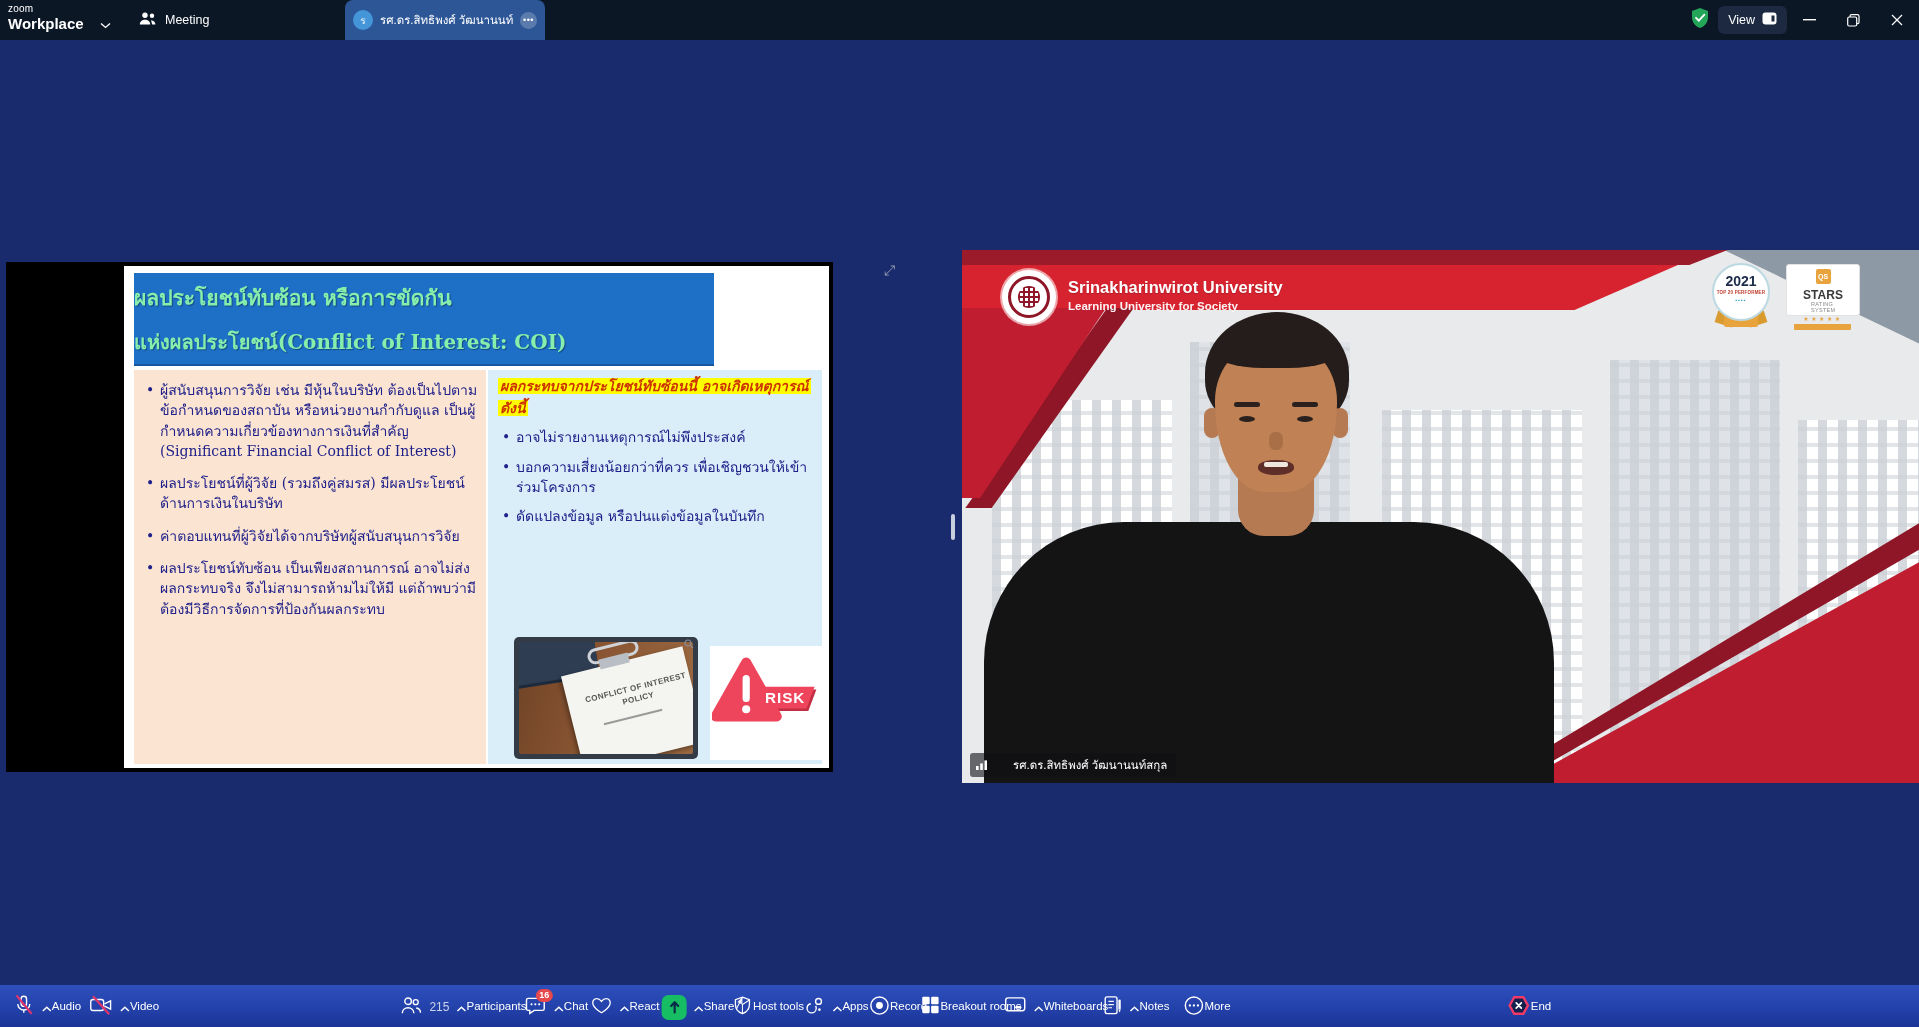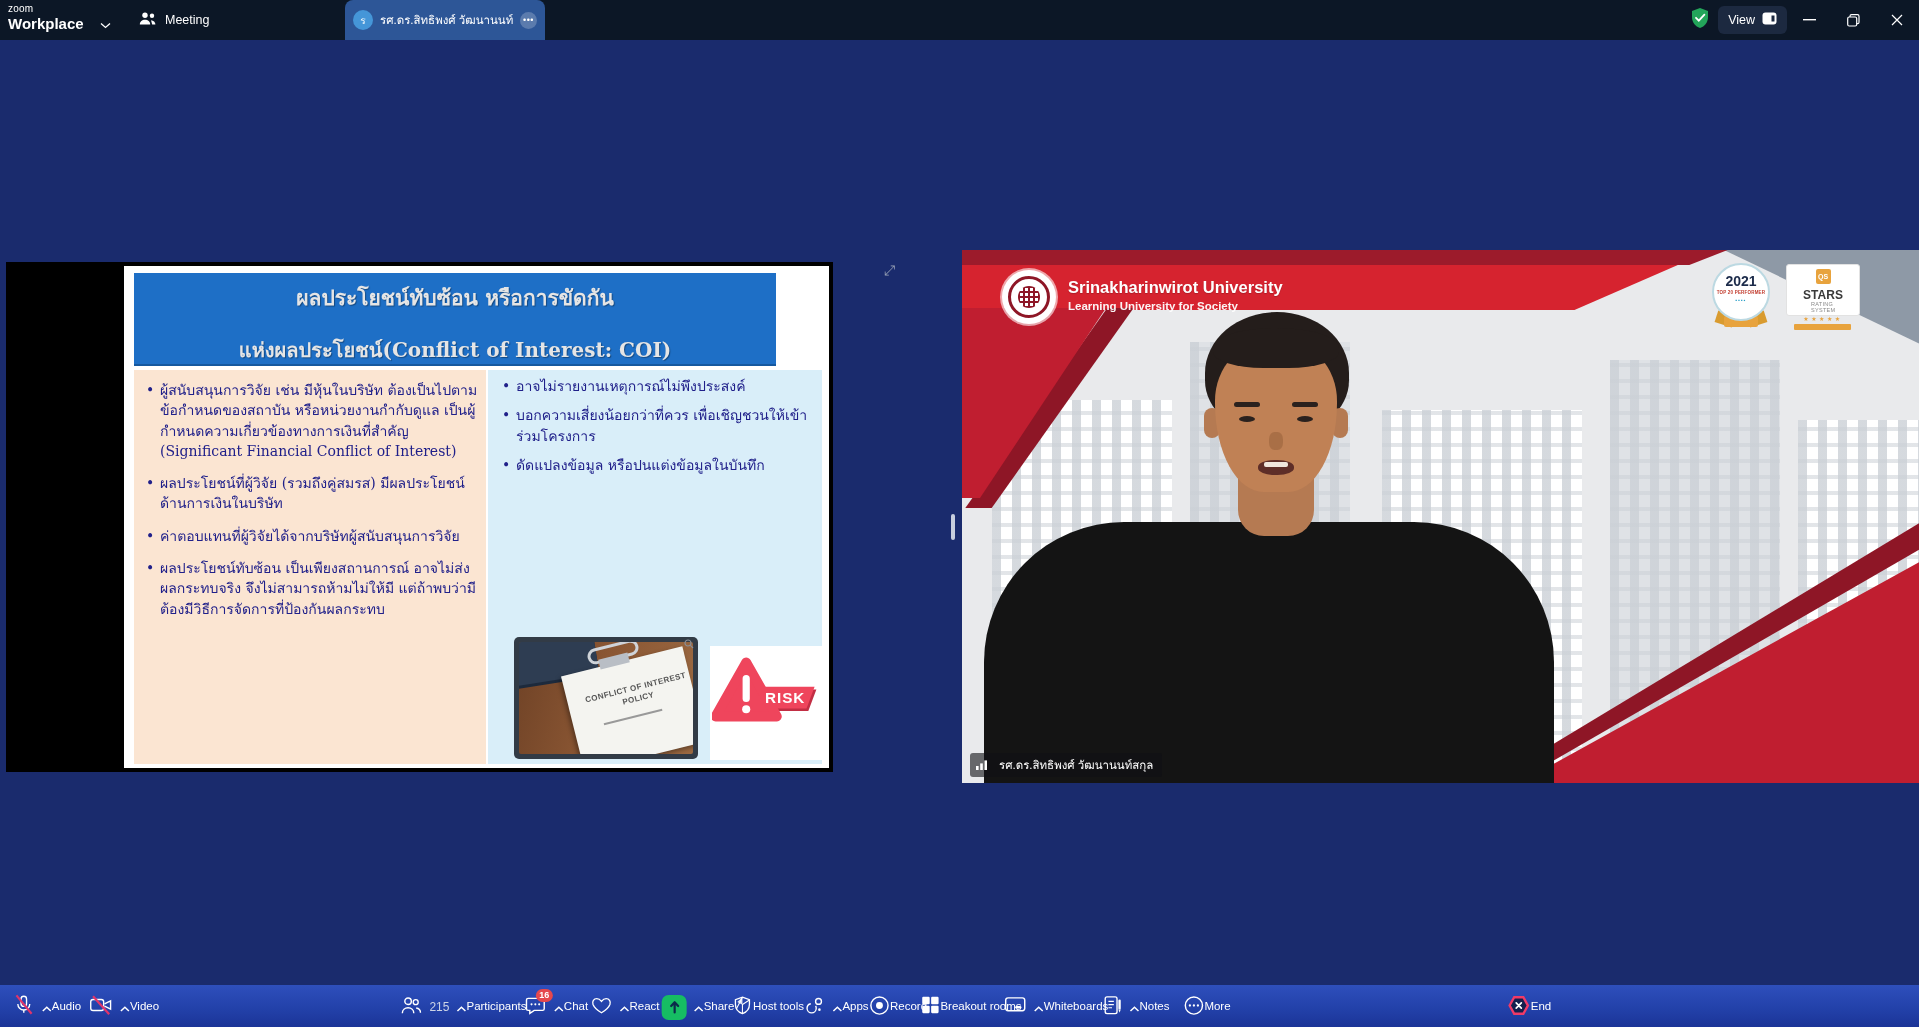--- a/index.html
+++ b/index.html
@@ -17,23 +17,23 @@
   .share-tab .avatar { width:20px; height:20px; border-radius:50%; background:#4596d8; color:#fff; font-size:10px; display:flex; align-items:center; justify-content:center; flex:0 0 20px; }
   .share-tab .ttl { color:#fff; font-size:11.5px; white-space:nowrap; overflow:hidden; flex:1; }
   .share-tab .dots { width:17px; height:17px; border-radius:50%; background:rgba(255,255,255,.22); color:#fff; font-size:9px; line-height:16px; text-align:center; flex:0 0 17px; letter-spacing:.5px; }
   .tb-right { position:absolute; right:0; top:0; height:40px; display:flex; align-items:center; }
   .view-pill { height:28px; background:#1c2940; border-radius:6px; display:flex; align-items:center; gap:7px; padding:0 10px; color:#fff; font-size:12.5px; margin-left:8px; }
   .win-btn { width:44px; height:40px; display:flex; align-items:center; justify-content:center; }
 
   
   .share-view { position:absolute; left:6px; top:262px; width:827px; height:510px; background:#000; }
   .slide { position:absolute; left:118px; top:4px; width:705px; height:502px; background:#fff; font-family:"DejaVu Serif",serif; }
-  .slide-title { position:absolute; left:10px; top:7px; width:642px; height:93px; background:#1e6fc6; border-bottom:2px solid #15589f; color:#e5e5e5; text-align:center; }
+  .slide-title { position:absolute; left:10px; top:7px; width:580px; height:93px; background:#1e6fc6; border-bottom:2px solid #15589f; color:#86efac; }
   .slide-title .t1 { font-size:21px; font-weight:700; margin-top:8px; text-shadow:1px 1px 1px rgba(0,0,0,.35); }
-  .slide-title .t2 { font-size:20px; font-weight:700; margin-top:20px; text-shadow:1px 1px 1px rgba(0,0,0,.35); }
+  .slide-title .t2 { font-size:20px; font-weight:700; margin-top:12px; text-shadow:1px 1px 1px rgba(0,0,0,.35); }
   .col-left { position:absolute; left:10px; top:104px; width:352px; height:394px; background:#fbe5d2; padding:10px 8px 8px 8px; }
   .col-right { position:absolute; left:364px; top:104px; width:334px; height:394px; background:#d9eef9; padding:6px 8px 8px 10px; }
   .bullet { position:relative; padding-left:18px; color:#20208a; font-size:14px; line-height:1.45; margin-bottom:12px; }
   .bullet::before { content:"•"; position:absolute; left:4px; top:0; color:#20208a; }
   .col-right .bullet { margin-bottom:9px; }
   .r-header { font-size:14px; line-height:1.55; margin-bottom:8px; }
   .r-header span { background:#ffff00; color:#cc3300; font-style:italic; font-weight:700; box-decoration-break:clone; -webkit-box-decoration-break:clone; padding:0 2px; }
   .img1 { position:absolute; left:26px; top:267px; width:184px; height:122px; background:#323b46; border-radius:5px; padding:5px; }
   .img1 .photo { position:relative; width:100%; height:100%; background:linear-gradient(105deg,#6f4226 0%,#8a5633 45%,#9c6a42 100%); overflow:hidden; border-radius:2px; }
   .book { position:absolute; left:-8px; top:-10px; width:85px; height:48px; background:#2e3d52; transform:rotate(-9deg); box-shadow:0 3px 0 #1d2a3c; }
@@ -91,21 +91,21 @@
   .fringe { position:absolute; left:251px; top:78px; width:126px; height:40px; background:#241d1b; border-radius:50% 50% 40% 40%; }
   .ear-l { position:absolute; left:242px; top:158px; width:16px; height:30px; background:#b57a52; border-radius:8px; }
   .ear-r { position:absolute; left:370px; top:158px; width:16px; height:30px; background:#b57a52; border-radius:8px; }
   .brow-l { position:absolute; left:272px; top:152px; width:26px; height:5px; background:#2a211e; border-radius:3px; }
   .brow-r { position:absolute; left:330px; top:152px; width:26px; height:5px; background:#2a211e; border-radius:3px; }
   .eye-l { position:absolute; left:277px; top:166px; width:16px; height:6px; background:#2a211e; border-radius:50%; }
   .eye-r { position:absolute; left:335px; top:166px; width:16px; height:6px; background:#2a211e; border-radius:50%; }
   .nose { position:absolute; left:307px; top:182px; width:14px; height:18px; background:#a96f46; border-radius:40%; }
   .mouth { position:absolute; left:296px; top:210px; width:36px; height:15px; background:#5e2e28; border-radius:46%; }
   .teeth { position:absolute; left:302px; top:212px; width:24px; height:5px; background:#efe6dc; border-radius:2px; }
-  .nametag { position:absolute; left:8px; bottom:6px; background:rgba(15,15,20,.6); border-radius:3px; display:flex; align-items:center; gap:10px; padding:3px 9px 3px 6px; }
+  .nametag { position:absolute; left:8px; bottom:6px; background:rgba(15,15,20,.6); border-radius:3px; display:flex; align-items:center; gap:24px; padding:3px 9px 3px 6px; }
   .nametag .nm { color:#fff; font-size:11.5px; }
 
   
   .toolbar { position:absolute; left:0; bottom:0; width:1919px; height:42px; background:linear-gradient(180deg,#2e4fbc 0%,#2240a8 60%,#1b3497 100%); }
   .tb-item { position:absolute; top:0; height:42px; transform:translateX(-50%); display:flex; flex-direction:row; align-items:center; cursor:default; }
   .tb-iconrow { height:24px; display:flex; align-items:center; gap:7px; margin-top:2px; }
   .tb-label { color:#fff; font-size:11.5px; line-height:1; margin-top:1px; white-space:nowrap; }
   .tb-count { color:#cdd4e6; font-size:12px; }
   .chat-wrap { position:relative; }
   .chat-badge { position:absolute; top:-6px; left:12px; min-width:17px; height:13px; background:#e5484d; border-radius:8px; color:#fff; font-size:9px; font-weight:700; display:flex; align-items:center; justify-content:center; padding:0 3px; }
@@ -181,20 +181,21 @@
       <div class="t1">ผลประโยชน์ทับซ้อน หรือการขัดกัน</div>
       <div class="t2">แห่งผลประโยชน์(Conflict of Interest: COI)</div>
     </div>
     <div class="col-left">
       <div class="bullet">ผู้สนับสนุนการวิจัย เช่น มีหุ้นในบริษัท ต้องเป็นไปตามข้อกำหนดของสถาบัน หรือหน่วยงานกำกับดูแล เป็นผู้กำหนดความเกี่ยวข้องทางการเงินที่สำคัญ (Significant Financial Conflict of Interest)</div>
       <div class="bullet">ผลประโยชน์ที่ผู้วิจัย (รวมถึงคู่สมรส) มีผลประโยชน์ด้านการเงินในบริษัท</div>
       <div class="bullet">ค่าตอบแทนที่ผู้วิจัยได้จากบริษัทผู้สนับสนุนการวิจัย</div>
       <div class="bullet">ผลประโยชน์ทับซ้อน เป็นเพียงสถานการณ์ อาจไม่ส่งผลกระทบจริง จึงไม่สามารถห้ามไม่ให้มี แต่ถ้าพบว่ามี ต้องมีวิธีการจัดการที่ป้องกันผลกระทบ</div>
     </div>
     <div class="col-right">
+      <div class="r-header"><span>ผลกระทบจากประโยชน์ทับซ้อนนี้ อาจเกิดเหตุการณ์ ดังนี้</span></div>
       <div class="bullet">อาจไม่รายงานเหตุการณ์ไม่พึงประสงค์</div>
       <div class="bullet">บอกความเสี่ยงน้อยกว่าที่ควร เพื่อเชิญชวนให้เข้าร่วมโครงการ</div>
       <div class="bullet">ดัดแปลงข้อมูล หรือปนแต่งข้อมูลในบันทึก</div>
       <div class="img1">
         <div class="photo">
           <div class="book"></div>
           <div class="paper"></div>
           <div class="clip"></div>
           <div class="clip2"></div>
           <div class="paper-cap">CONFLICT OF INTEREST POLICY</div>

